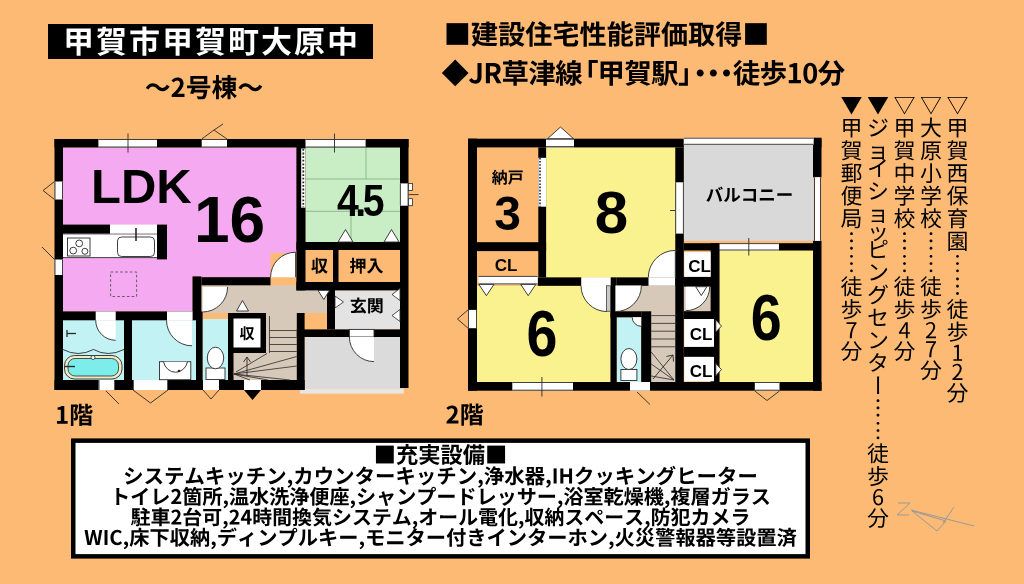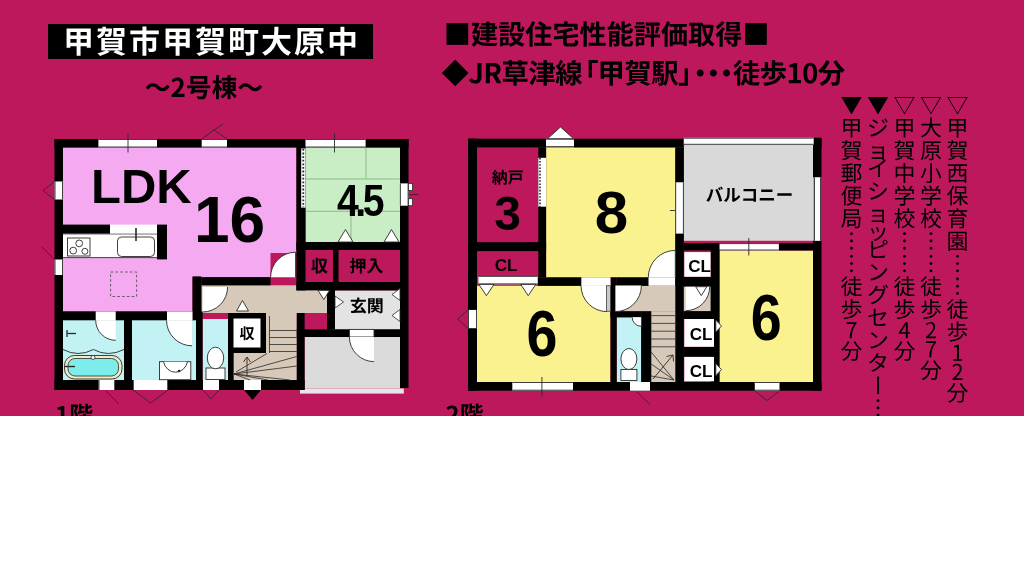--- a/index.html
+++ b/index.html
@@ -1,15 +1,15 @@
 <!DOCTYPE html>
 <html><head><meta charset="utf-8">
 <style>
 html,body{margin:0;padding:0;background:#fff}
-#c{position:relative;width:1024px;height:416px;background:#be185d;overflow:hidden}
+#c{position:relative;width:1024px;height:584px;background:#fdba74;overflow:hidden}
 text{font-family:"Liberation Sans",sans-serif}
 </style></head>
 <body>
 <div id="c">
 <svg width="1024" height="584" viewBox="0 0 1024 584">
 <defs>
         <path id="g0" d="M440 677V561H238V677ZM567 677H766V561H567ZM440 448V334H238V448ZM567 448H766V334H567ZM115 792V167H238V219H440V-89H567V219H766V168H895V792Z"></path>
         <path id="g1" d="M668 713H803V614H668ZM559 803V524H918V803ZM287 305H722V263H287ZM287 195H722V151H287ZM287 416H722V373H287ZM210 850 205 789H56V694H184C161 631 117 584 25 552C48 532 78 491 89 464C218 514 274 591 300 694H406C402 647 397 626 390 618C382 611 375 610 361 610C346 609 312 610 275 613C290 589 301 549 303 521C348 519 390 519 414 523C441 525 462 533 480 552C501 577 509 632 514 752C515 765 516 789 516 789H317L322 850ZM556 27C660 -10 766 -58 825 -91L955 -32C887 0 773 44 671 80H843V487H171V80H320C250 44 140 13 42 -5C68 -26 110 -69 131 -93C233 -65 362 -15 444 38L352 80H640Z"></path>
         <path id="g2" d="M138 501V31H259V384H434V-91H560V384H752V164C752 151 746 147 730 146C714 146 655 146 605 149C621 116 640 66 645 31C723 31 780 32 823 51C864 69 877 103 877 161V501H560V606H961V723H562V854H433V723H43V606H434V501Z"></path>
         <path id="g3" d="M67 804V22H168V98H509V804ZM168 700H238V508H168ZM168 202V405H238V202ZM405 405V202H331V405ZM405 508H331V700H405ZM529 739V622H723V51C723 34 716 28 697 28C679 28 610 27 552 30C569 -2 587 -56 593 -90C684 -90 746 -88 790 -68C832 -49 846 -16 846 49V622H974V739Z"></path>

